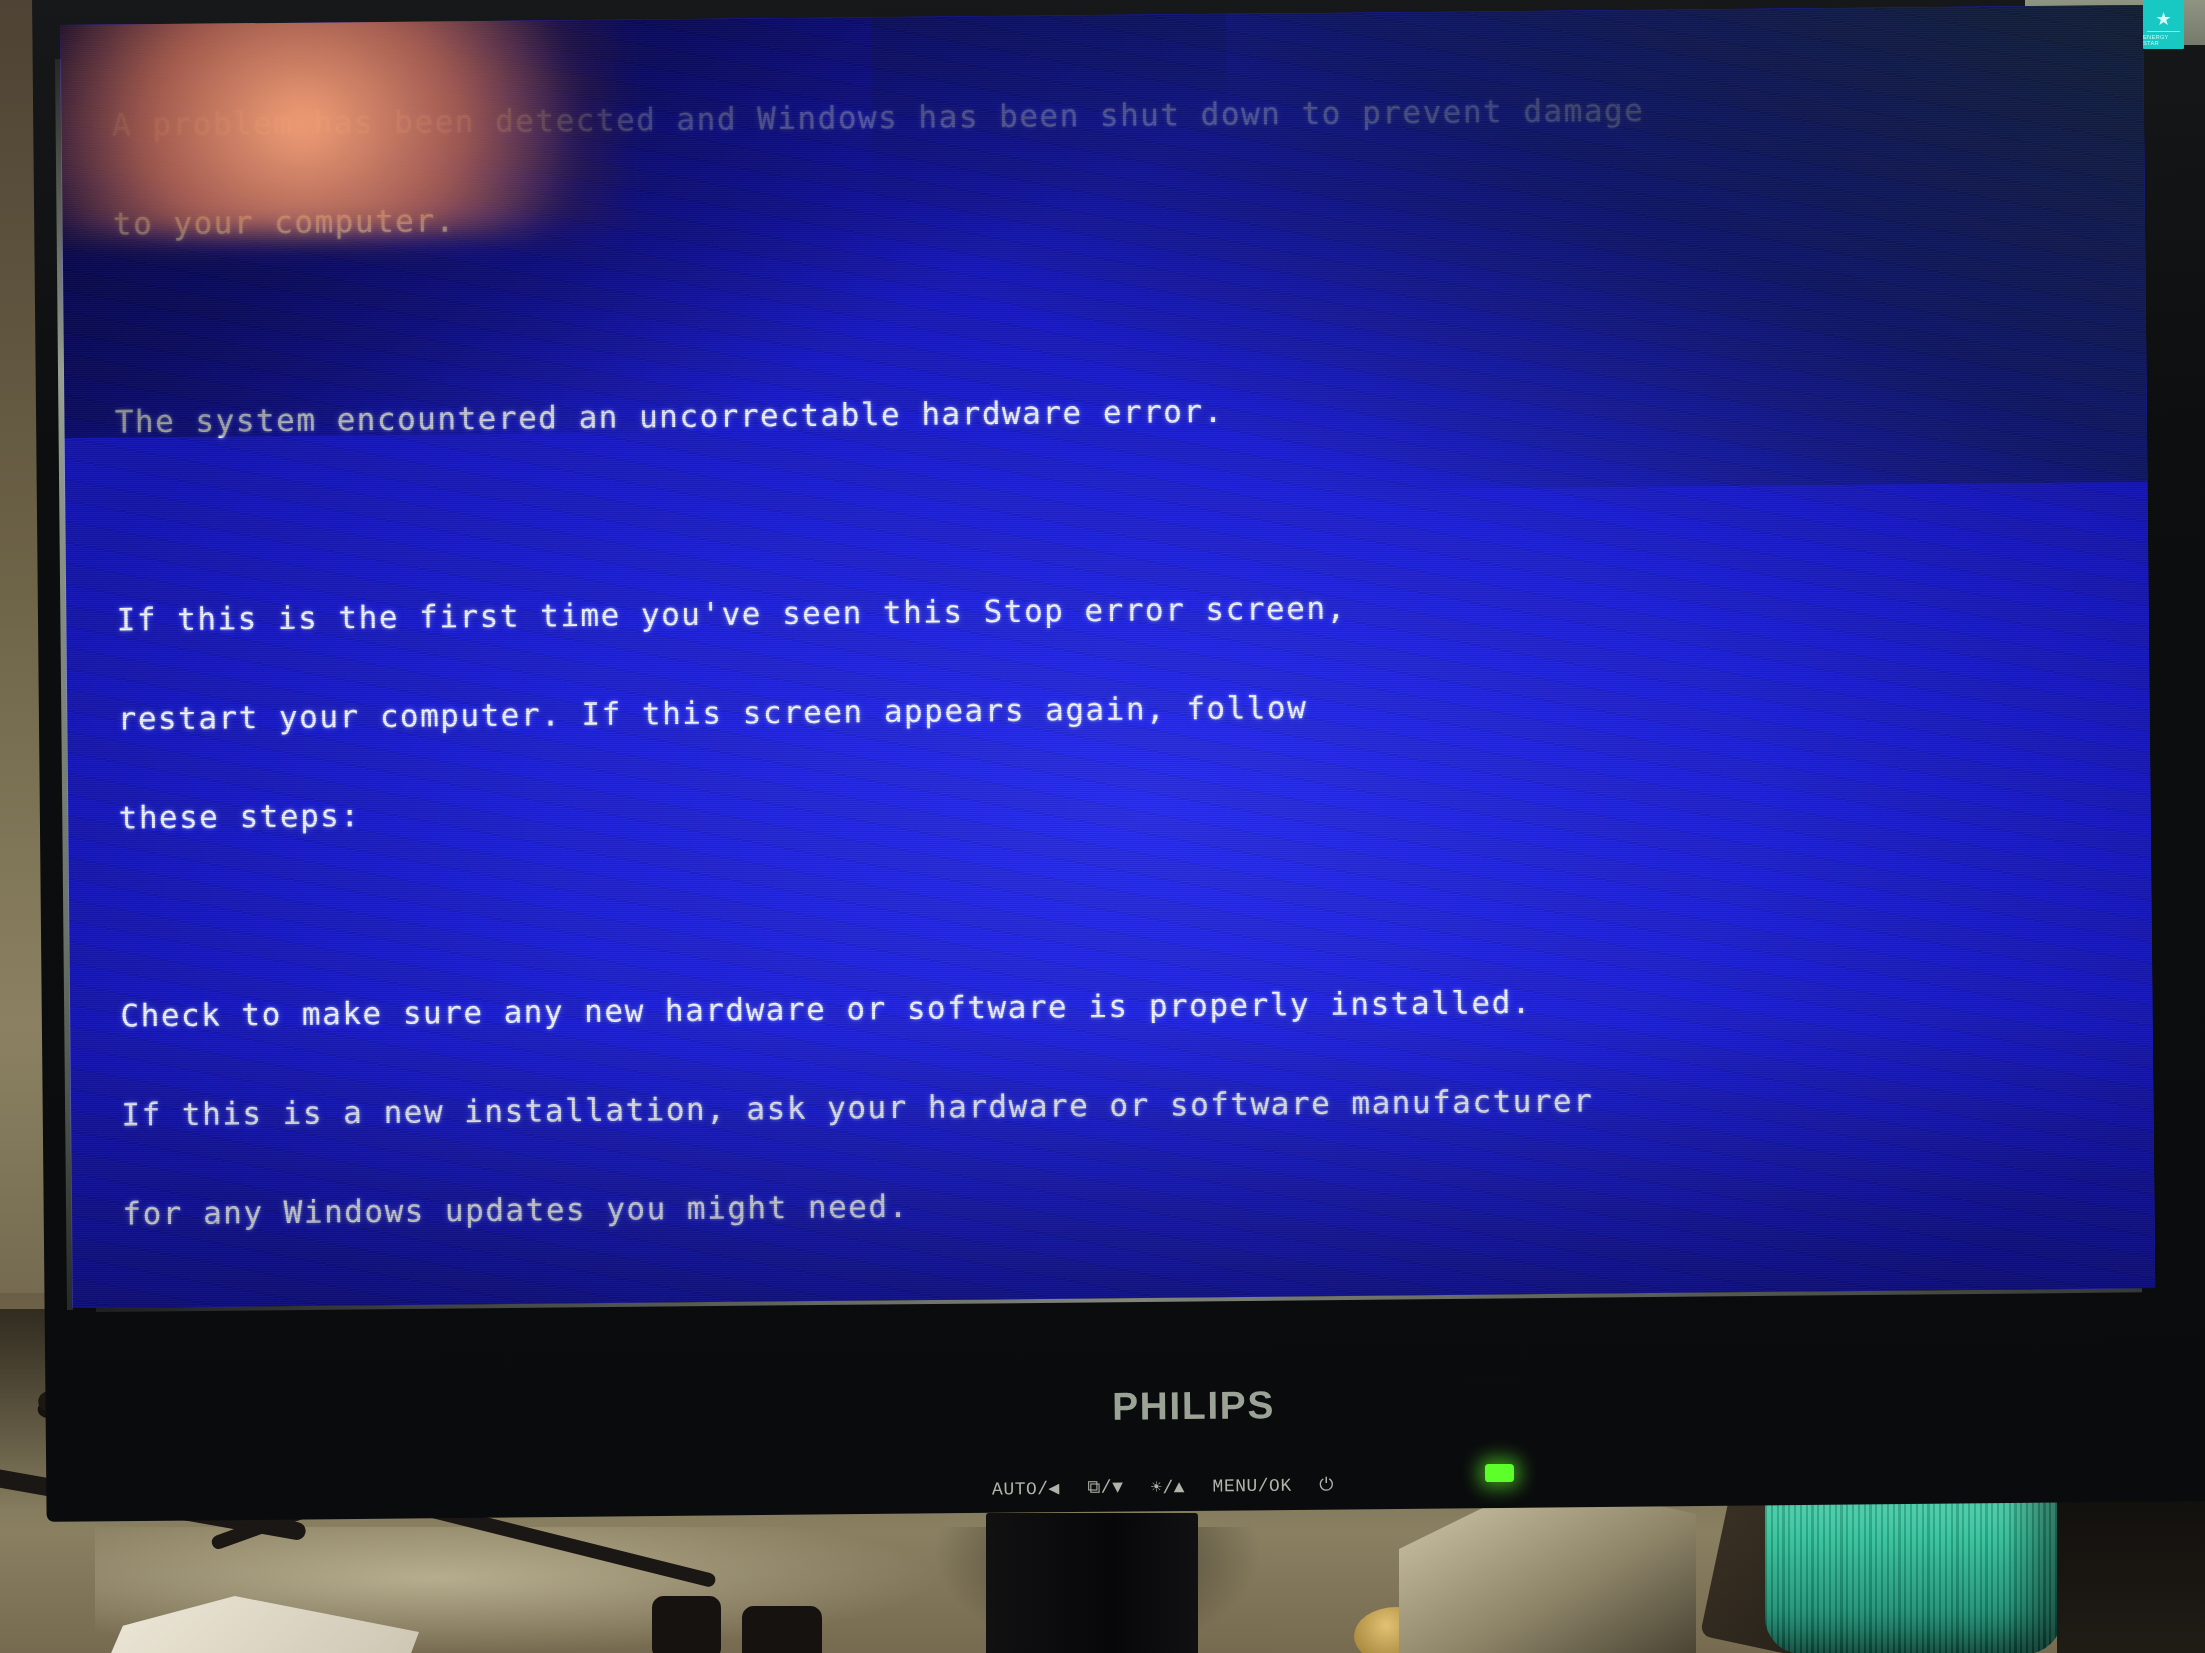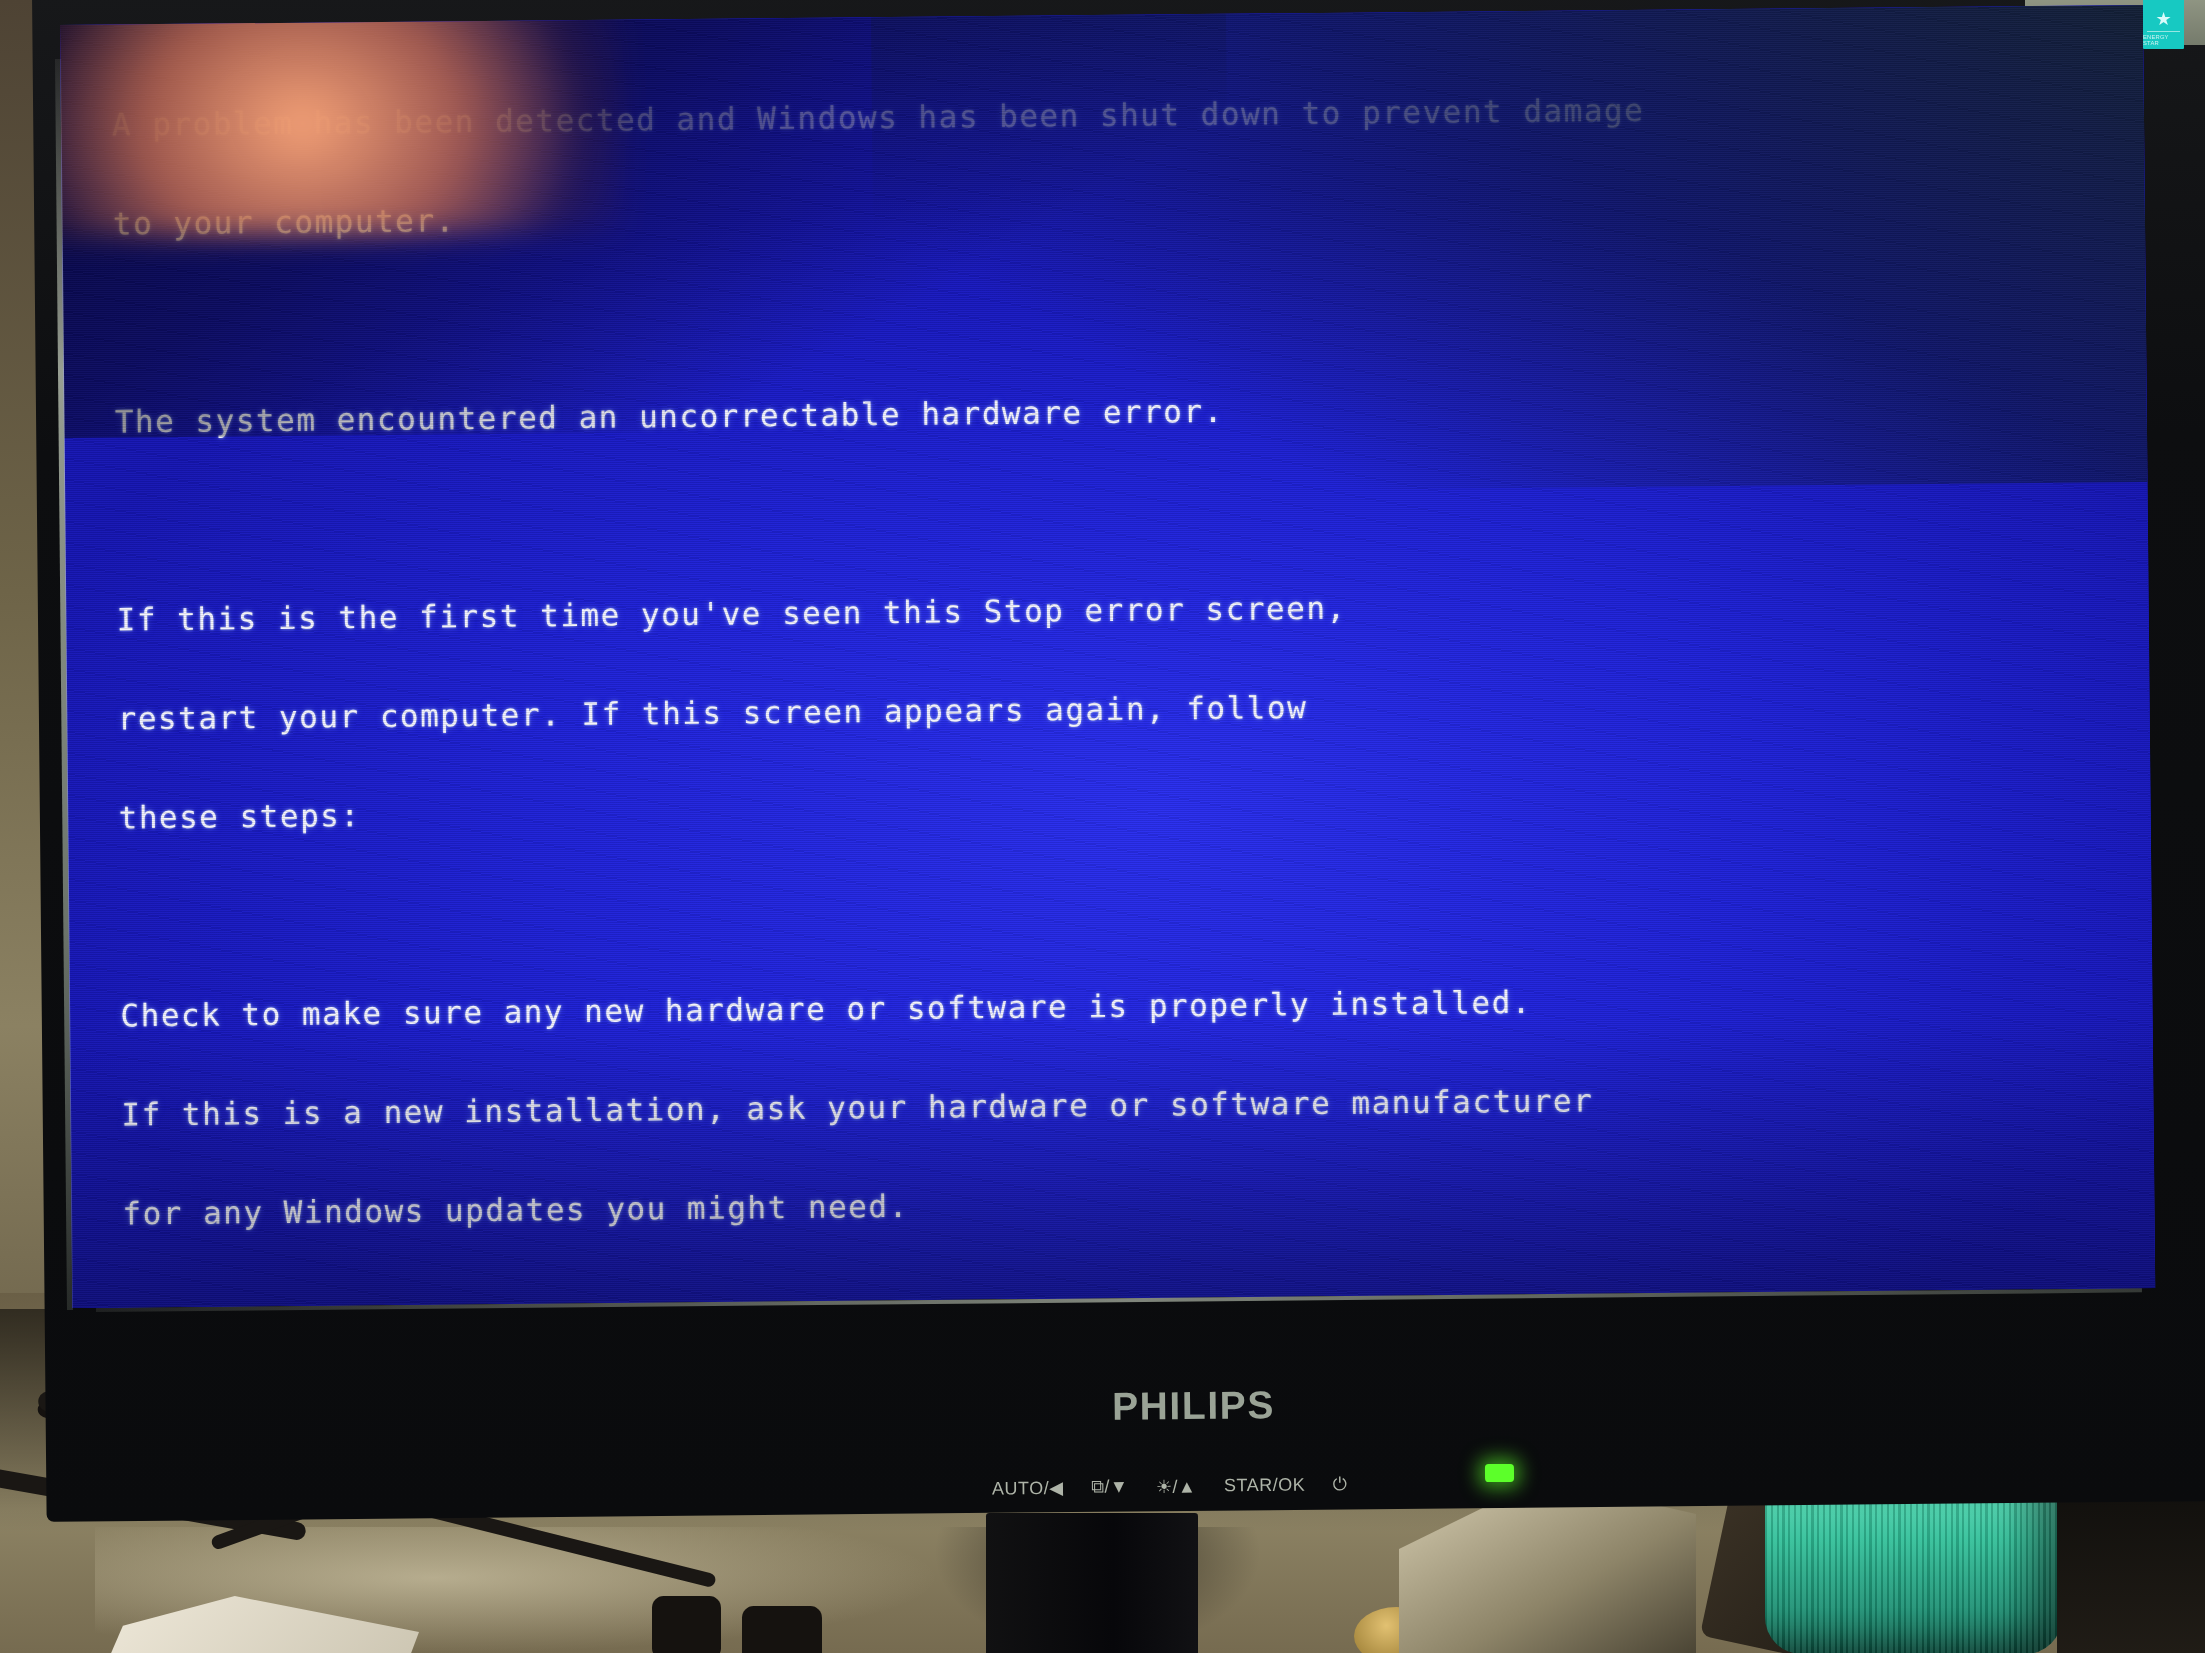--- a/index.html
+++ b/index.html
@@ -96,21 +96,21 @@
 
   
   .brand{position:absolute;left:1050px;top:1389px;width:223px;text-align:center;
          color:#9aa396;font-weight:bold;font-size:39px;letter-spacing:1.6px;
          font-family:"Liberation Sans",sans-serif;
          transform:rotate(-0.55deg);}
   .controls{position:absolute;left:960px;top:1472px;width:530px;height:37px;
          display:flex;align-items:center;gap:27.6px;
          color:#aeb4a8;font-size:18px;letter-spacing:0.5px;
          font-family:"Liberation Sans",sans-serif;transform:rotate(-0.55deg);}
-  .ctrl{white-space:nowrap;}
+  .ctrl{white-space:nowrap;font-family:Liberation Mono, monospace;}
   .led{position:absolute;left:1453px;top:1469px;width:29px;height:18px;border-radius:3.7px;
          background:#5cff2a;box-shadow:0 0 18px 6.4px rgba(92,255,42,.55);transform:rotate(-0.55deg);}
   .stand-neck{position:absolute;left:986px;top:1513px;width:212px;height:143px;
          background:linear-gradient(90deg,#111112,#07070a 60%,#111114);border-radius:3.2px;}
   .stand-shadow{position:absolute;left:933px;top:1527px;width:329px;height:127px;
          background:radial-gradient(ellipse at 50% 20%, rgba(0,0,0,.55), rgba(0,0,0,0) 70%);}
 
   
   .energy-star{position:absolute;left:2111px;top:3.2px;width:41px;height:51px;
          background:#17c9c2;display:flex;flex-direction:column;justify-content:flex-end;align-items:center;
@@ -193,21 +193,21 @@
 
     <div class="bezel-edge-left"></div>
     <div class="bezel-edge-bottom"></div>
 
     <div class="brand">PHILIPS</div>
 
     <div class="controls">
       <span class="ctrl">AUTO/◀</span>
       <span class="ctrl">⧉/▼</span>
       <span class="ctrl">☀/▲</span>
-      <span class="ctrl">STAR/OK</span>
+      <span class="ctrl">MENU/OK</span>
       <span class="ctrl">⏻</span>
     </div>
     <div class="led"></div>
 
     <div class="energy-star">
       <span class="es-star">★</span>
       <span class="es-rule"></span>
       <span class="es-text">ENERGY STAR</span>
     </div>
 

